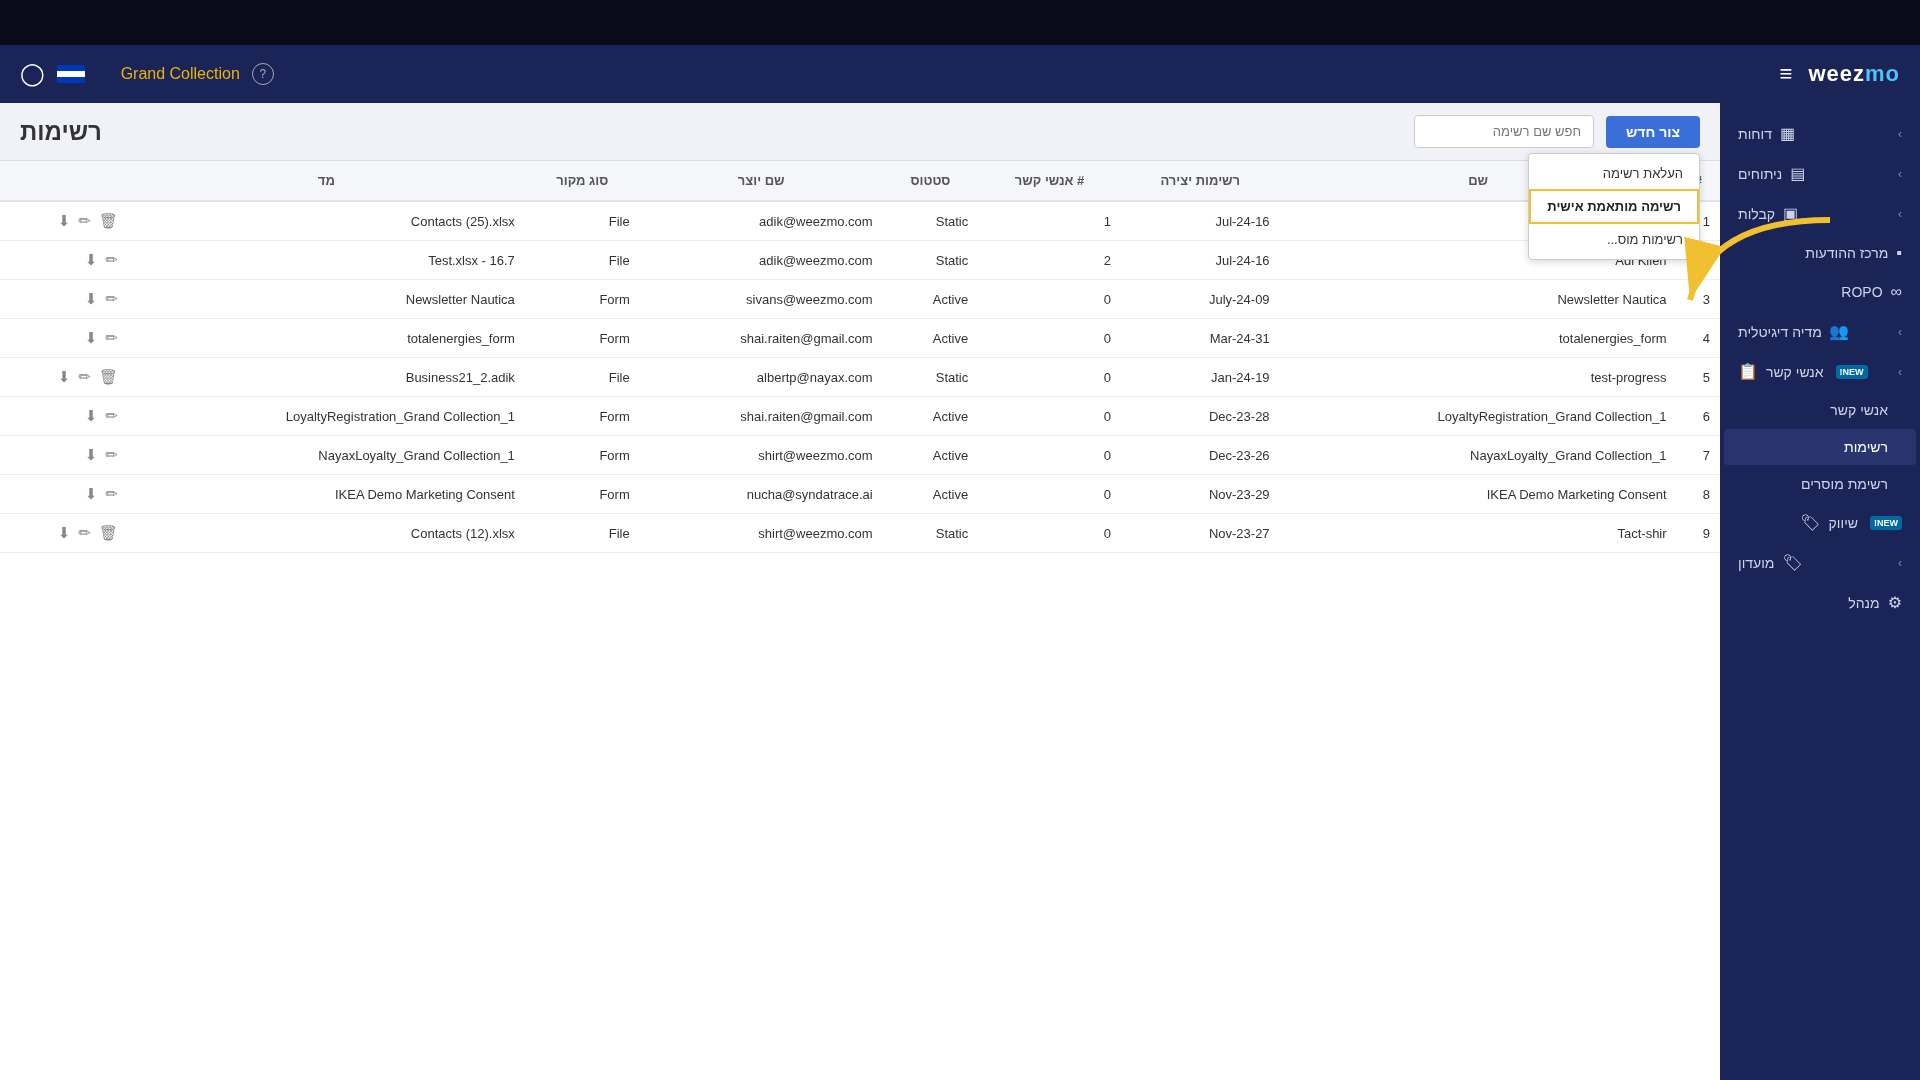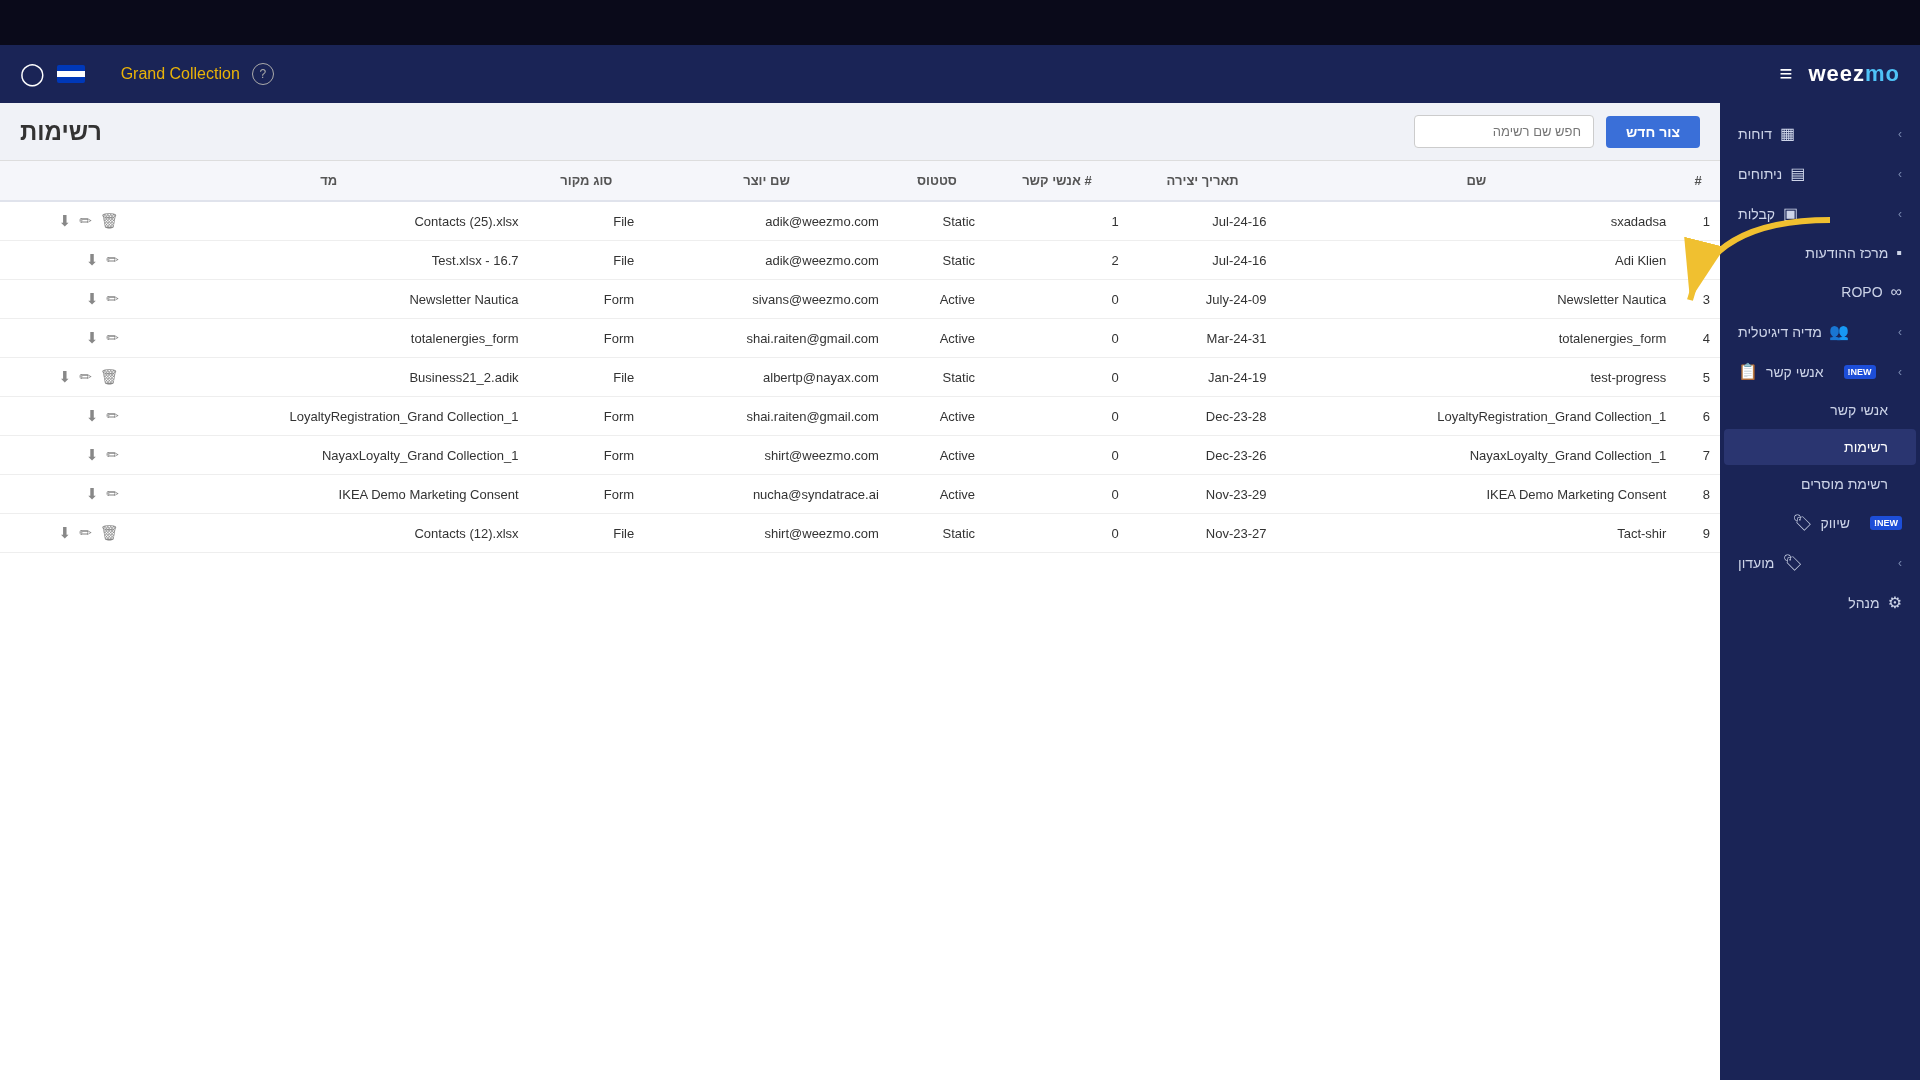--- a/index.html
+++ b/index.html
@@ -47,21 +47,21 @@
       color: #cdd4e8;
       font-size: 14px;
       cursor: pointer;
       border-radius: 4px;
       margin: 1px 4px;
     }
     .sidebar-item:hover, .sidebar-item.active { background: #2a3570; color: white; }
     .sidebar-item-inner { display: flex; align-items: center; gap: 8px; }
     .sidebar-icon { font-size: 16px; }
     .sidebar-chevron { font-size: 12px; color: #7a8ab0; }
-    .sidebar-badge-new { background: #1d4ed8; color: white; font-size: 9px; font-weight: bold; padding: 2px 4px; border-radius: 3px; margin-left: 12px; }
+    .sidebar-badge-new { background: #0369a1; color: white; font-size: 9px; font-weight: bold; padding: 2px 4px; border-radius: 3px; margin-left: 4px; }
 
     
     .content { flex: 1; display: flex; flex-direction: column; overflow: hidden; }
 
     
     .toolbar {
       background: #f0f2f7;
       padding: 12px 20px;
       display: flex;
       align-items: center;
@@ -250,35 +250,40 @@
         <span>מנהל</span>
       </div>
     </div>
   </div>
 
   <div class="content">
 
     <div class="toolbar">
       <button class="btn-new">צור חדש</button>
 
+      <div class="dropdown-menu">
+        <div class="dropdown-item">העלאת רשימה</div>
+        <div class="dropdown-item highlighted">רשימה מותאמת אישית</div>
+        <div class="dropdown-item">רשימות מוס...</div>
+      </div>
 
       <input class="search-input" type="text" placeholder="חפש שם רשימה" style="">
 
       <div class="page-title-area">
         <span class="page-title">רשימות</span>
       </div>
     </div>
 
     <div class="table-container">
       <table>
         <thead>
           <tr>
             <th>#</th>
             <th>שם</th>
-            <th>תאריך יצירה</th>
+            <th>רשימות יצירה</th>
             <th># אנשי קשר</th>
             <th>סטטוס</th>
             <th>שם יוצר</th>
             <th>סוג מקור</th>
             <th>מד</th>
             <th></th>
           </tr>
         </thead>
         <tbody id="table-body">
         <tr>

